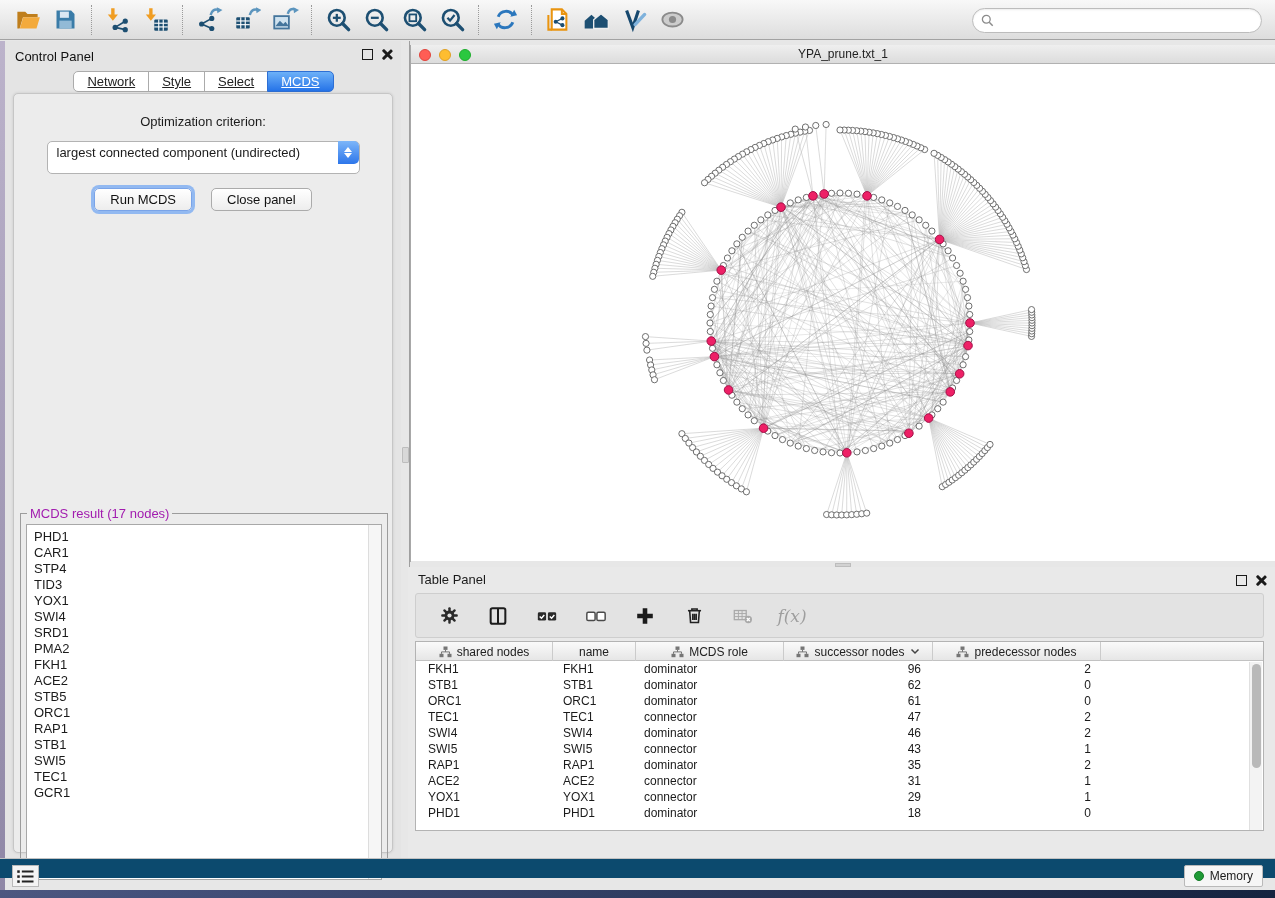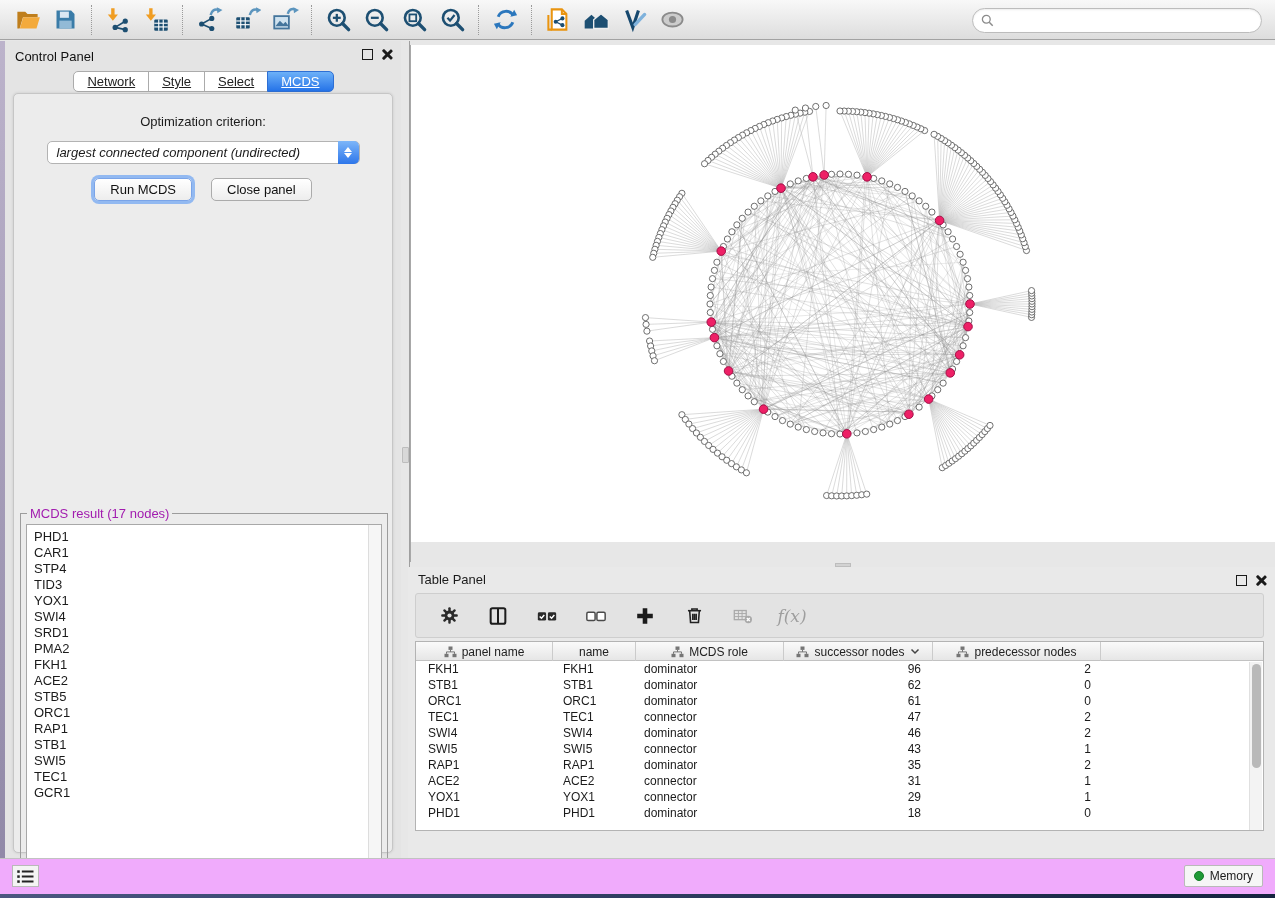--- a/index.html
+++ b/index.html
@@ -37,22 +37,22 @@
   .cp-tabs { position:absolute; left:0; top:30px; width:100%; display:flex; justify-content:center; }
   .tab { height:21px; line-height:19px; padding:0 13px; background:#fff; border:1px solid #ababab; margin-right:-1px;
     font-size:13px; color:#222; text-align:center;text-decoration:underline; }
   .tab:first-child { border-radius:5px 0 0 5px; }
   .tab:last-child { border-radius:0 5px 5px 0; }
   .tab.active { background:linear-gradient(#6db1f8,#2573e8); color:#fff; border-color:#2e6fd4; }
 
   .cp-body { position:absolute; left:8px; top:52px; width:380px; height:760px; background:#ececec;
     border:1px solid #c6c6c6; border-radius:5px; box-shadow:0 0 3px rgba(0,0,0,.12); }
   .opt-label { text-align:center; margin-top:20px; font-size:13px; }
-  .opt-select { position:relative; margin:12px auto 0 auto; width:313px; height:23px; background:#fff;
-    border:1px solid #b3b3b3; border-radius:5px; font-size:13px; line-height:21px; padding-left:9px;font-style:italic; }
+  .opt-select { position:relative; margin:12px auto 0 auto; width:313px; height:33px; background:#fff;
+    border:1px solid #b3b3b3; border-radius:5px; font-size:13px; line-height:21px; padding-left:9px; }
   .opt-select .stepper { position:absolute; right:0; top:-1px; width:21px; height:23px; border-radius:0 5px 5px 0;
     background:linear-gradient(#7db6f9,#2d76ea); display:flex; flex-direction:column; align-items:center; justify-content:center; gap:1px; }
   .stepper i { width:0; height:0; border-left:4px solid transparent; border-right:4px solid transparent; }
   .stepper .up { border-bottom:5px solid #fff; } .stepper .down { border-top:5px solid #fff; }
   .btn-row { display:flex; justify-content:center; gap:19px; margin-top:14px; }
   .btn { height:23px; padding:0 15px; font-size:13px; color:#111; background:linear-gradient(#ffffff,#ededed);
     border:1px solid #ababab; border-radius:5px; font-family:"Liberation Sans",sans-serif; }
   .btn.focus { box-shadow:0 0 0 3px rgba(99,158,245,.65); border-color:#7aa4e8; }
 
   .mcds-group { position:absolute; left:6px; top:412px; width:368px; height:372px; border:1px solid #9c9c9c; }
@@ -94,21 +94,21 @@
     border-right:1px solid #cbcbcb; height:19px; }
   .th svg { flex:0 0 auto; }
   .tbl-row { display:flex; height:16px; font-size:12px; align-items:center; }
   .td { overflow:hidden; white-space:nowrap; }
   .tbl-scroll { position:absolute; right:1px; top:20px; width:13px; height:169px; background:#f3f3f3; border-left:1px solid #e0e0e0; }
   .tbl-thumb { position:absolute; left:2px; top:2px; width:9px; height:104px; background:#b9b9b9; border-radius:5px; }
 
   .tp-tabs { position:absolute; left:0; top:266px; width:100%; display:flex; justify-content:center; }
 
   
-  .status-bar { position:absolute; left:0; top:858px; width:1275px; height:36px; background:#f0abfc; border-top:1px solid #c2c2c2; }
+  .status-bar { position:absolute; left:0; top:858px; width:1275px; height:20px; background:#0c4a6e; border-top:1px solid #c2c2c2; }
   .list-btn { position:absolute; left:12px; top:6px; width:27px; height:22px; background:#f4f4f4; border:1px solid #b9b9b9;
     display:flex; align-items:center; justify-content:center; }
   .memory-btn { position:absolute; right:12px; top:6px; height:22px; padding:0 9px; background:#f6f6f6; border:1px solid #b9b9b9;
     border-radius:2px; display:flex; align-items:center; gap:6px; font-size:12px; }
   .mem-dot { width:10px; height:10px; border-radius:50%; background:#1f9a36; border:1px solid #157c28; }
 </style>
 </head>
 <body>
 
 <div class="app">
@@ -327,20 +327,28 @@
           </div>
       </fieldset>
     </div>
   </div>
 
   <div class="v-splitter">
     <div class="v-grip"></div>
   </div>
 
   <div class="net-window">
+    <div class="titlebar">
+      <div class="traffic">
+        <div class="light red"></div>
+        <div class="light yellow"></div>
+        <div class="light green"></div>
+      </div>
+      <div class="net-title">YPA_prune.txt_1</div>
+    </div>
     <div class="net-canvas">
       <svg id="graph-svg" width="865" height="497" viewBox="0 0 865 497">
           <line x1="369.9812350338589" y1="143.16915185551215" x2="364" y2="146.41669750802296" stroke="#8f8f8f" stroke-width="0.7" opacity="0.38"></line>
           <line x1="369.9812350338589" y1="143.16915185551215" x2="478.74884620746167" y2="138.8956607735327" stroke="#8f8f8f" stroke-width="0.7" opacity="0.38"></line>
           <line x1="369.9812350338589" y1="143.16915185551215" x2="349.8610142288663" y2="362.1359342378605" stroke="#8f8f8f" stroke-width="0.7" opacity="0.38"></line>
           <line x1="369.9812350338589" y1="143.16915185551215" x2="316.41669750802293" y2="194" stroke="#8f8f8f" stroke-width="0.7" opacity="0.38"></line>
           <line x1="369.9812350338589" y1="143.16915185551215" x2="420.49759320008144" y2="129.27833997898153" stroke="#8f8f8f" stroke-width="0.7" opacity="0.38"></line>
           <line x1="369.9812350338589" y1="143.16915185551215" x2="337.0761184457488" y2="350.9238815542512" stroke="#8f8f8f" stroke-width="0.7" opacity="0.38"></line>
           <line x1="369.9812350338589" y1="143.16915185551215" x2="541.5833024919771" y2="194" stroke="#8f8f8f" stroke-width="0.7" opacity="0.38"></line>
           <line x1="369.9812350338589" y1="143.16915185551215" x2="501.22413029254824" y2="367.0910495993309" stroke="#8f8f8f" stroke-width="0.7" opacity="0.38"></line>
@@ -1190,21 +1198,21 @@
       <div class="tbl-head" id="tbl-head">
           <div class="th" style="width: 137px;">
             <svg viewBox="0 0 13 12" width="13" height="12">
               <g fill="#757575">
                 <rect x="4.5" y="0.5" width="4" height="3.4"></rect>
                 <rect x="0.5" y="7.8" width="4" height="3.4"></rect>
                 <rect x="8.5" y="7.8" width="4" height="3.4"></rect>
               </g>
               <path d="M6.5 3.9 v2 M2.5 7.8 v-1.9 h8 v1.9" stroke="#757575" fill="none" stroke-width="1"></path>
             </svg>
-            <span>panel name</span>
+            <span>shared nodes</span>
           </div>
           <div class="th" style="width: 83px;">
             <span>name</span>
           </div>
           <div class="th" style="width: 148px;">
             <svg viewBox="0 0 13 12" width="13" height="12">
               <g fill="#757575">
                 <rect x="4.5" y="0.5" width="4" height="3.4"></rect>
                 <rect x="0.5" y="7.8" width="4" height="3.4"></rect>
                 <rect x="8.5" y="7.8" width="4" height="3.4"></rect>

